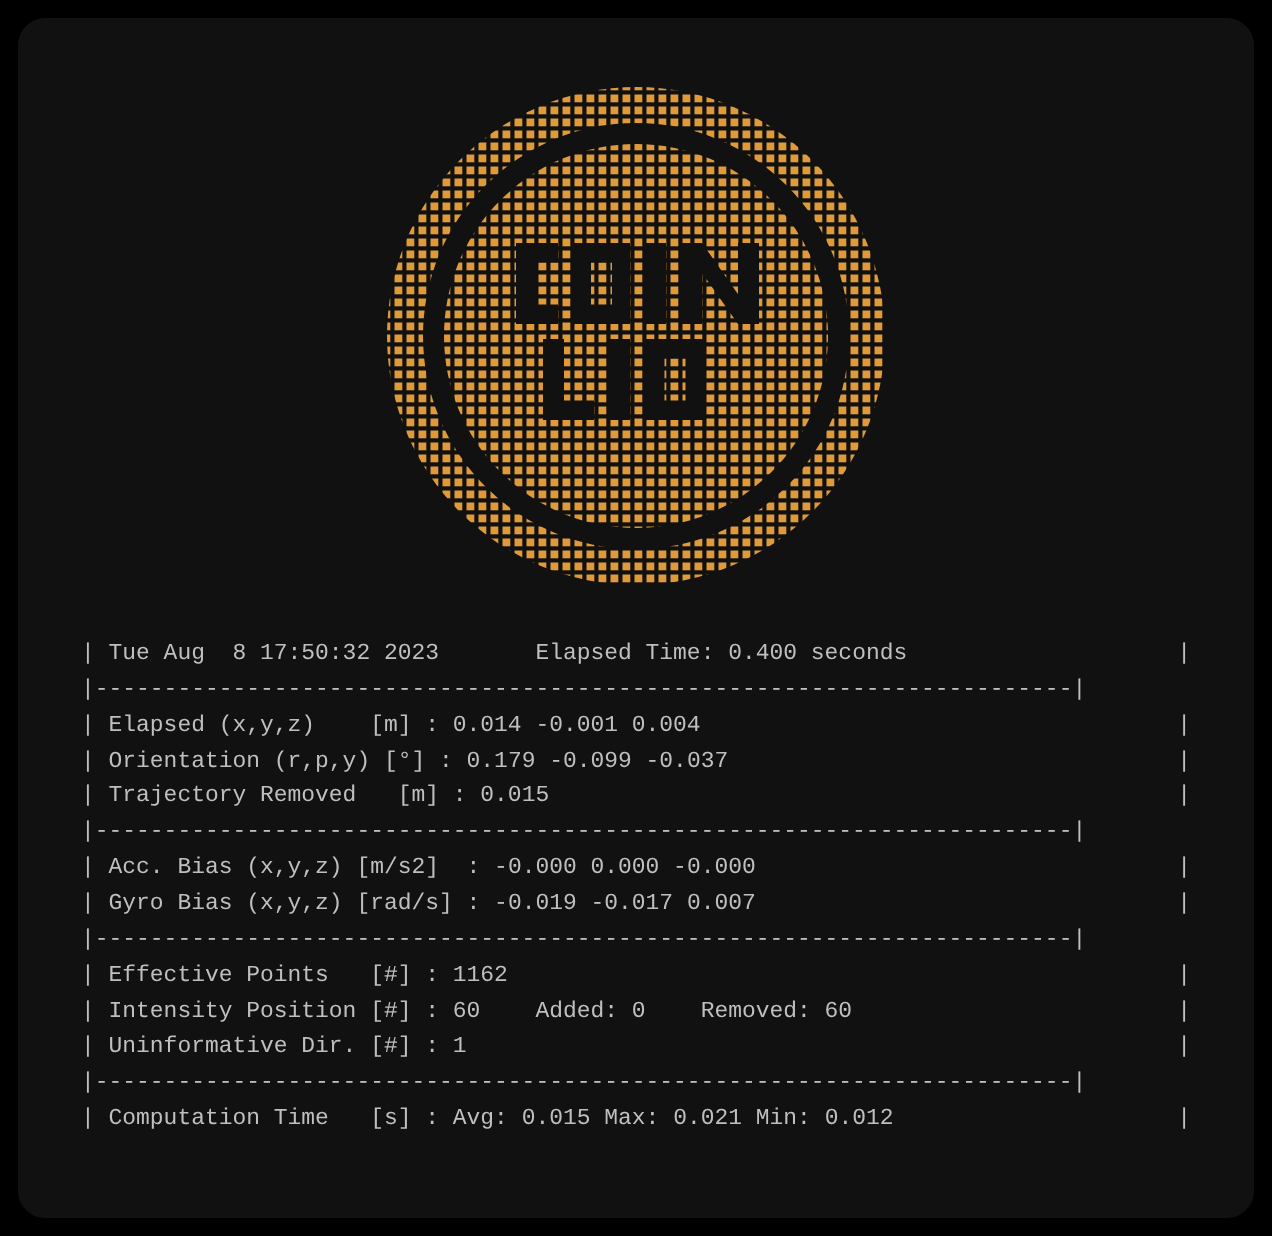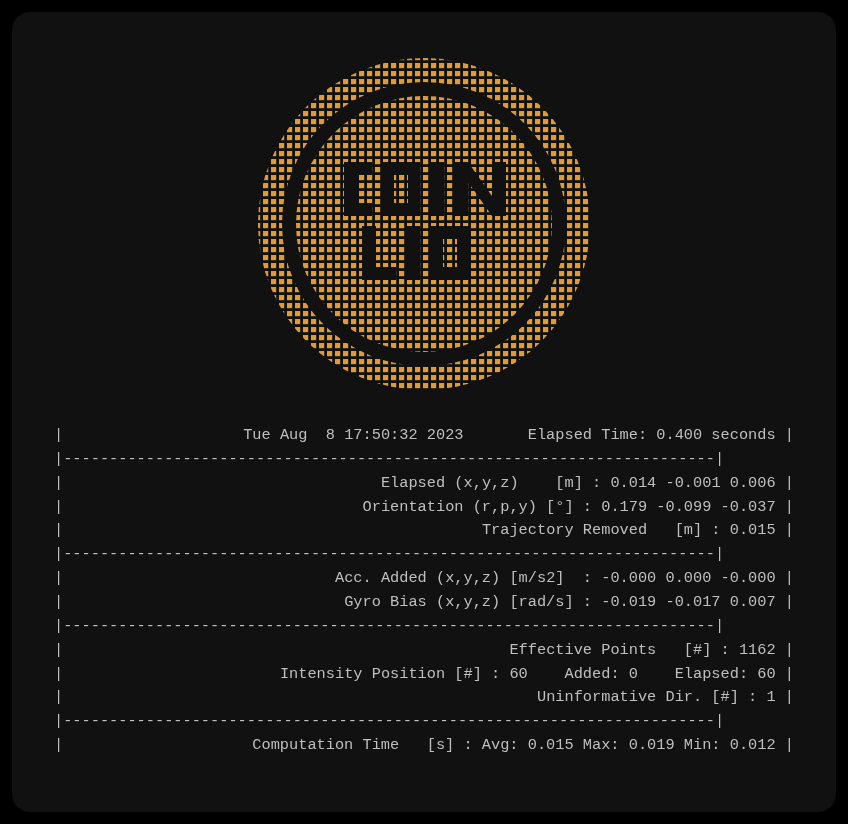--- a/index.html
+++ b/index.html
@@ -24,21 +24,21 @@
   }
   .logo {
     display: block;
     margin: 14px auto 30px auto;
   }
   .row {
     display: flex;
     white-space: pre;
   }
   .pipe { color: #bfbfbf; }
-  .content { flex: 1; text-align: right; }
+  .content { flex: 1; }
   .divider {
     color: #bfbfbf;
     white-space: pre;
     letter-spacing: 0;
   }
 </style>
 </head>
 <body>
 
 <div class="terminal">
@@ -91,66 +91,66 @@
   <div class="row">
     <span class="pipe">| </span>
     <span class="content"><span>Tue Aug  8 17:50:32 2023</span><span>       </span><span>Elapsed Time:</span> <span>0.400 seconds</span></span>
     <span class="pipe"> |</span>
   </div>
 
   <div class="divider">|-----------------------------------------------------------------------|</div>
 
   <div class="row">
     <span class="pipe">| </span>
-    <span class="content"><span>Elapsed (x,y,z)    [m] :</span> <span>0.014 -0.001 0.006</span></span>
+    <span class="content"><span>Elapsed (x,y,z)    [m] :</span> <span>0.014 -0.001 0.004</span></span>
     <span class="pipe"> |</span>
   </div>
   <div class="row">
     <span class="pipe">| </span>
     <span class="content"><span>Orientation (r,p,y) [°] :</span> <span>0.179 -0.099 -0.037</span></span>
     <span class="pipe"> |</span>
   </div>
   <div class="row">
     <span class="pipe">| </span>
     <span class="content"><span>Trajectory Removed   [m] :</span> <span>0.015</span></span>
     <span class="pipe"> |</span>
   </div>
 
   <div class="divider">|-----------------------------------------------------------------------|</div>
 
   <div class="row">
     <span class="pipe">| </span>
-    <span class="content"><span>Acc. Added (x,y,z) [m/s2]  :</span> <span>-0.000 0.000 -0.000</span></span>
+    <span class="content"><span>Acc. Bias (x,y,z) [m/s2]  :</span> <span>-0.000 0.000 -0.000</span></span>
     <span class="pipe"> |</span>
   </div>
   <div class="row">
     <span class="pipe">| </span>
     <span class="content"><span>Gyro Bias (x,y,z) [rad/s] :</span> <span>-0.019 -0.017 0.007</span></span>
     <span class="pipe"> |</span>
   </div>
 
   <div class="divider">|-----------------------------------------------------------------------|</div>
 
   <div class="row">
     <span class="pipe">| </span>
     <span class="content"><span>Effective Points   [#] :</span> <span>1162</span></span>
     <span class="pipe"> |</span>
   </div>
   <div class="row">
     <span class="pipe">| </span>
-    <span class="content"><span>Intensity Position [#] :</span> <span>60</span>    <span>Added:</span> <span>0</span>    <span>Elapsed:</span> <span>60</span></span>
+    <span class="content"><span>Intensity Position [#] :</span> <span>60</span>    <span>Added:</span> <span>0</span>    <span>Removed:</span> <span>60</span></span>
     <span class="pipe"> |</span>
   </div>
   <div class="row">
     <span class="pipe">| </span>
     <span class="content"><span>Uninformative Dir. [#] :</span> <span>1</span></span>
     <span class="pipe"> |</span>
   </div>
 
   <div class="divider">|-----------------------------------------------------------------------|</div>
 
   <div class="row">
     <span class="pipe">| </span>
-    <span class="content"><span>Computation Time   [s] :</span> <span>Avg:</span> <span>0.015</span> <span>Max:</span> <span>0.019</span> <span>Min:</span> <span>0.012</span></span>
+    <span class="content"><span>Computation Time   [s] :</span> <span>Avg:</span> <span>0.015</span> <span>Max:</span> <span>0.021</span> <span>Min:</span> <span>0.012</span></span>
     <span class="pipe"> |</span>
   </div>
 
 </div>
 
 </body></html>

